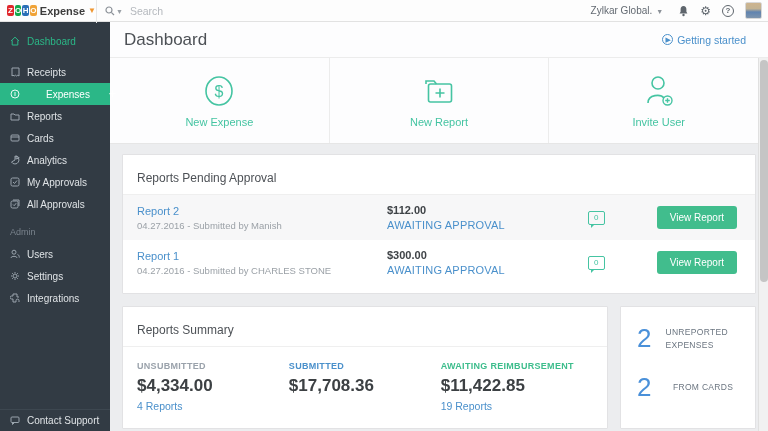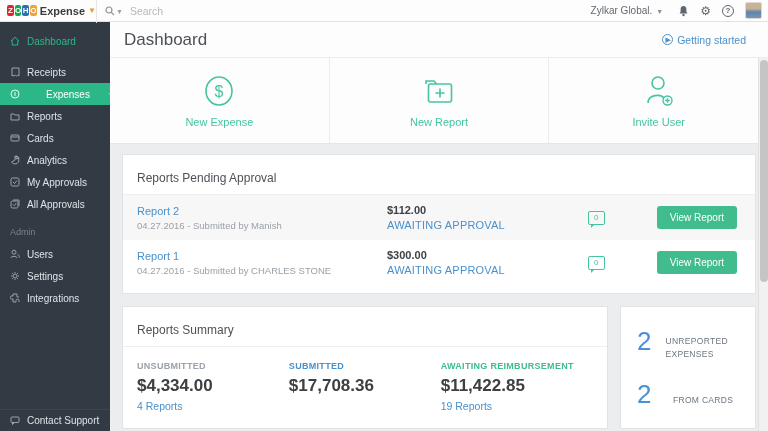--- a/index.html
+++ b/index.html
@@ -87,21 +87,21 @@
   .summary-card { flex:1; }
   .summary-stats { display:flex; padding:14px 14px 16px 14px; }
   .stat-col { width:33.3%; }
   .stat-label { font-size:9px; font-weight:bold; letter-spacing:.3px; }
   .stat-amount { font-size:17px; font-weight:bold; color:#3c4043; margin-top:5px; }
   .stat-link { font-size:10.5px; color:#4a90cb; margin-top:4px; cursor:pointer; }
 
   .side-stats-card { width:136px; margin-left:12px; flex-shrink:0; padding:16px 0 0 16px; }
   .side-stat { display:flex; align-items:center; margin-bottom:18px; }
   .side-stat-value { font-size:26px; color:#4a90d9; font-weight:normal; width:36px; }
-  .side-stat-label { font-size:8.5px; color:#6b7580; letter-spacing:.3px; line-height:1.5;margin-top:12px; }
+  .side-stat-label { font-size:8.5px; color:#6b7580; letter-spacing:.3px; line-height:1.5; }
 
   
   .scrollbar-track { position:absolute; right:0; top:36px; width:10px; height:373px; background:#f1f1f1;
                      border-left:1px solid #e0e0e0; z-index:25; }
   .scrollbar-thumb { position:absolute; top:2px; left:1px; width:8px; height:222px; background:#c5c5c5; border-radius:4px; }
 </style>
 </head>
 <body>
 
 <div class="topbar">

